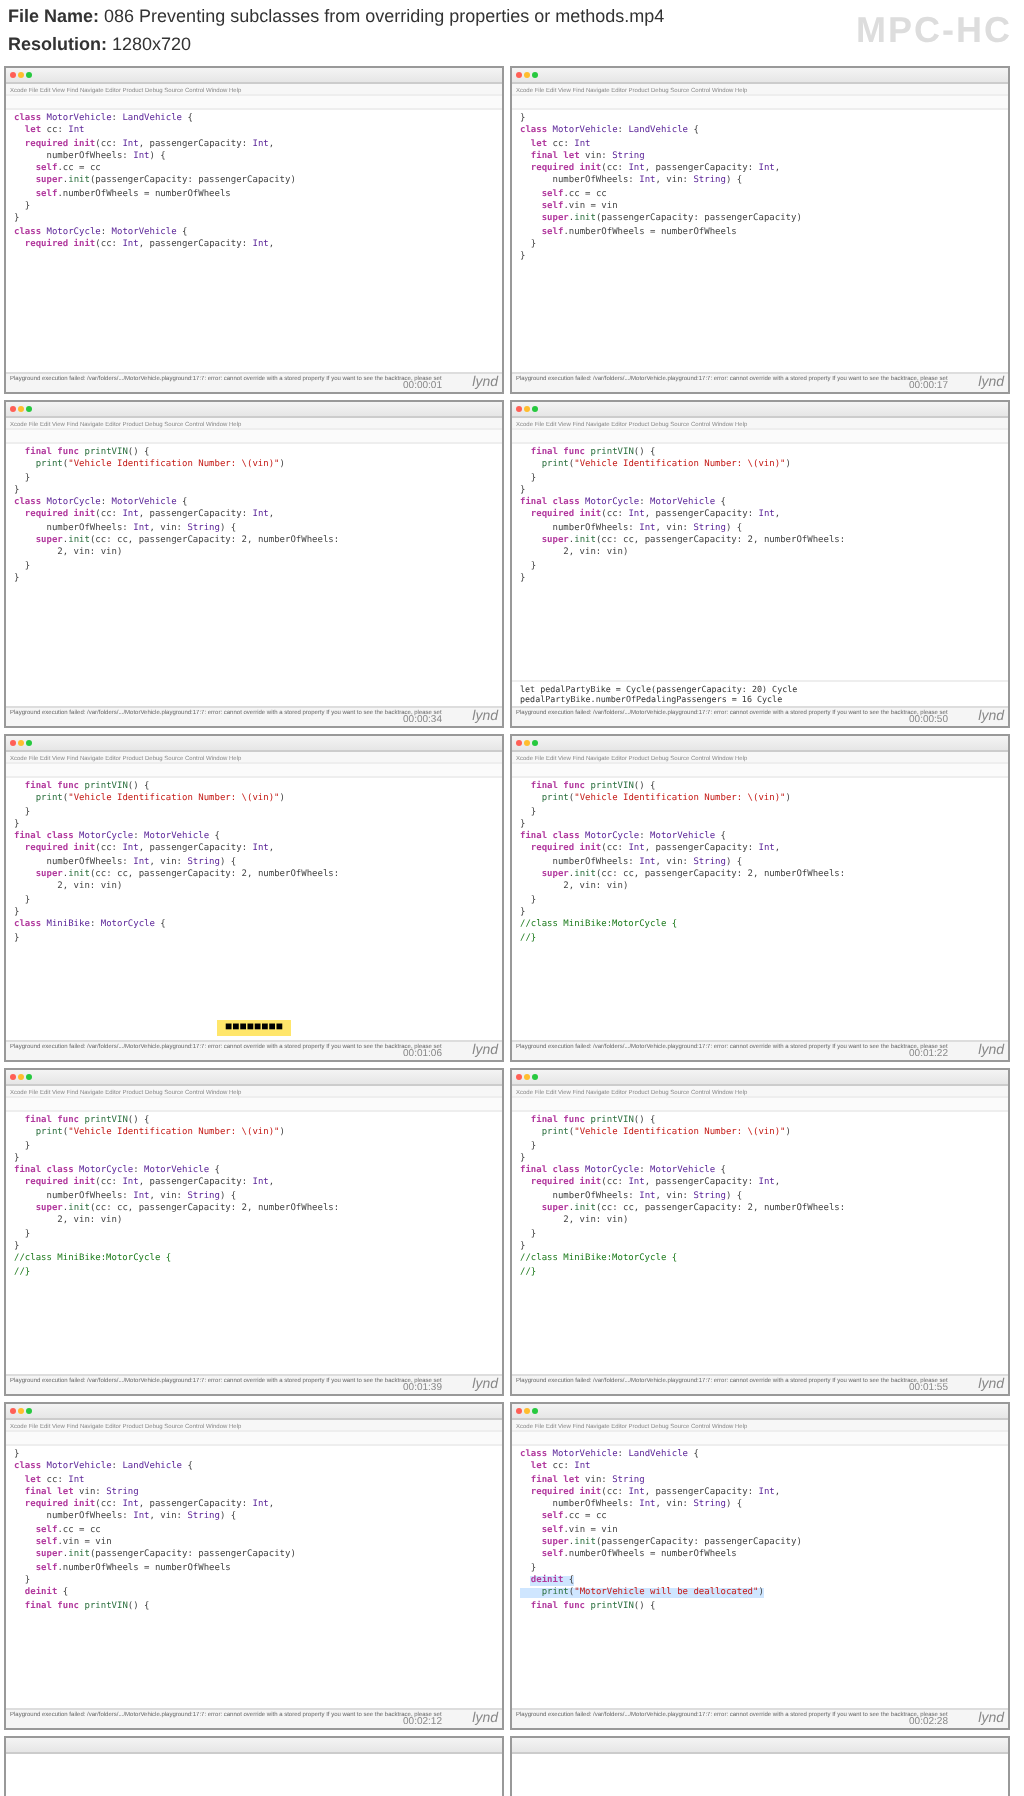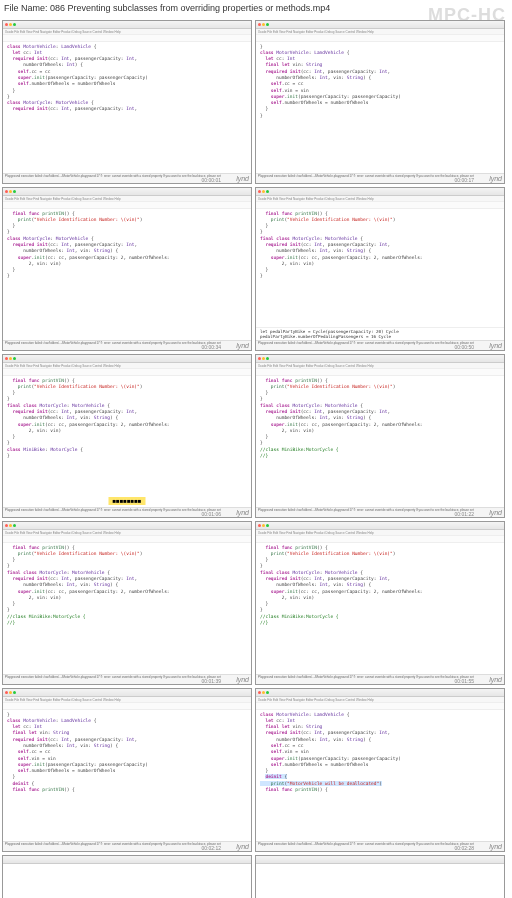--- a/index.html
+++ b/index.html
@@ -1,18 +1,18 @@
 <!DOCTYPE html>
 <html><head>
 <meta charset="utf-8">
 <style>
   * { margin:0; padding:0; box-sizing:border-box; }
   body { width:512px; height:898px; background:#fff; font-family:Arial,sans-serif; font-size:9px; color:#333; }
   .meta { padding:2px 4px; font-size:9px; line-height:1.5; background:#fff; position:relative; }
-  .meta-line span:first-child { font-weight:normal; }
+  .meta-line span:first-child { font-weight:bold; }
   .watermark { position:absolute; top:2px; right:6px; font-size:18px; font-weight:bold; color:#ddd; font-family:Arial,sans-serif; letter-spacing:1px; }
   .grid { display:flex; flex-wrap:wrap; padding:2px; gap:3px; }
   .tile { width:250px; height:164px; border:1px solid #999; background:#fff; position:relative; overflow:hidden; display:flex; flex-direction:column; }
   .titlebar { height:8px; background:linear-gradient(#f4f4f4,#e6e6e6); border-bottom:1px solid #ccc; display:flex; align-items:center; gap:1px; padding-left:2px; }
   .tdot { width:3px; height:3px; border-radius:50%; }
   .tdot.r{background:#ff5f56;} .tdot.y{background:#ffbd2e;} .tdot.g{background:#27c93f;}
   .menubar { height:6px; background:#f7f7f7; border-bottom:1px solid #eee; font-size:3px; color:#888; padding-left:2px; line-height:6px; }
   .toolbar { height:7px; background:#fbfbfb; border-bottom:1px solid #eee; }
   .content { flex:1; background:#fff; font-family:Menlo,Consolas,monospace; font-size:4.5px; line-height:1.4; padding:2px 4px; color:#444; overflow:hidden; }
   .content .ln { white-space:pre; }
@@ -27,20 +27,21 @@
   .ts { position:absolute; bottom:0; right:30px; font-size:5px; color:#888; }
   .console { background:#fff; border-top:1px solid #eee; font-family:Menlo,Consolas,monospace; font-size:4.2px; padding:1px 4px; color:#333; }
   .highlight-tag { position:absolute; bottom:12px; left:50%; transform:translateX(-50%); background:#ffe66b; color:#000; font-size:6px; padding:1px 4px; }
 </style>
 </head>
 <body>
 
 <div class="meta">
   <div class="watermark">MPC-HC</div>
   <div class="meta-line"><span>File Name:</span> <span>086 Preventing subclasses from overriding properties or methods.mp4</span></div>
+  <div class="meta-line"><span>Resolution:</span> <span>1280x720</span></div>
 </div>
 
 <div class="grid">
     <div class="tile">
       <div class="titlebar">
         <div class="tdot r"></div>
         <div class="tdot y"></div>
         <div class="tdot g"></div>
       </div>
       <div class="menubar">Xcode  File  Edit  View  Find  Navigate  Editor  Product  Debug  Source Control  Window  Help</div>

